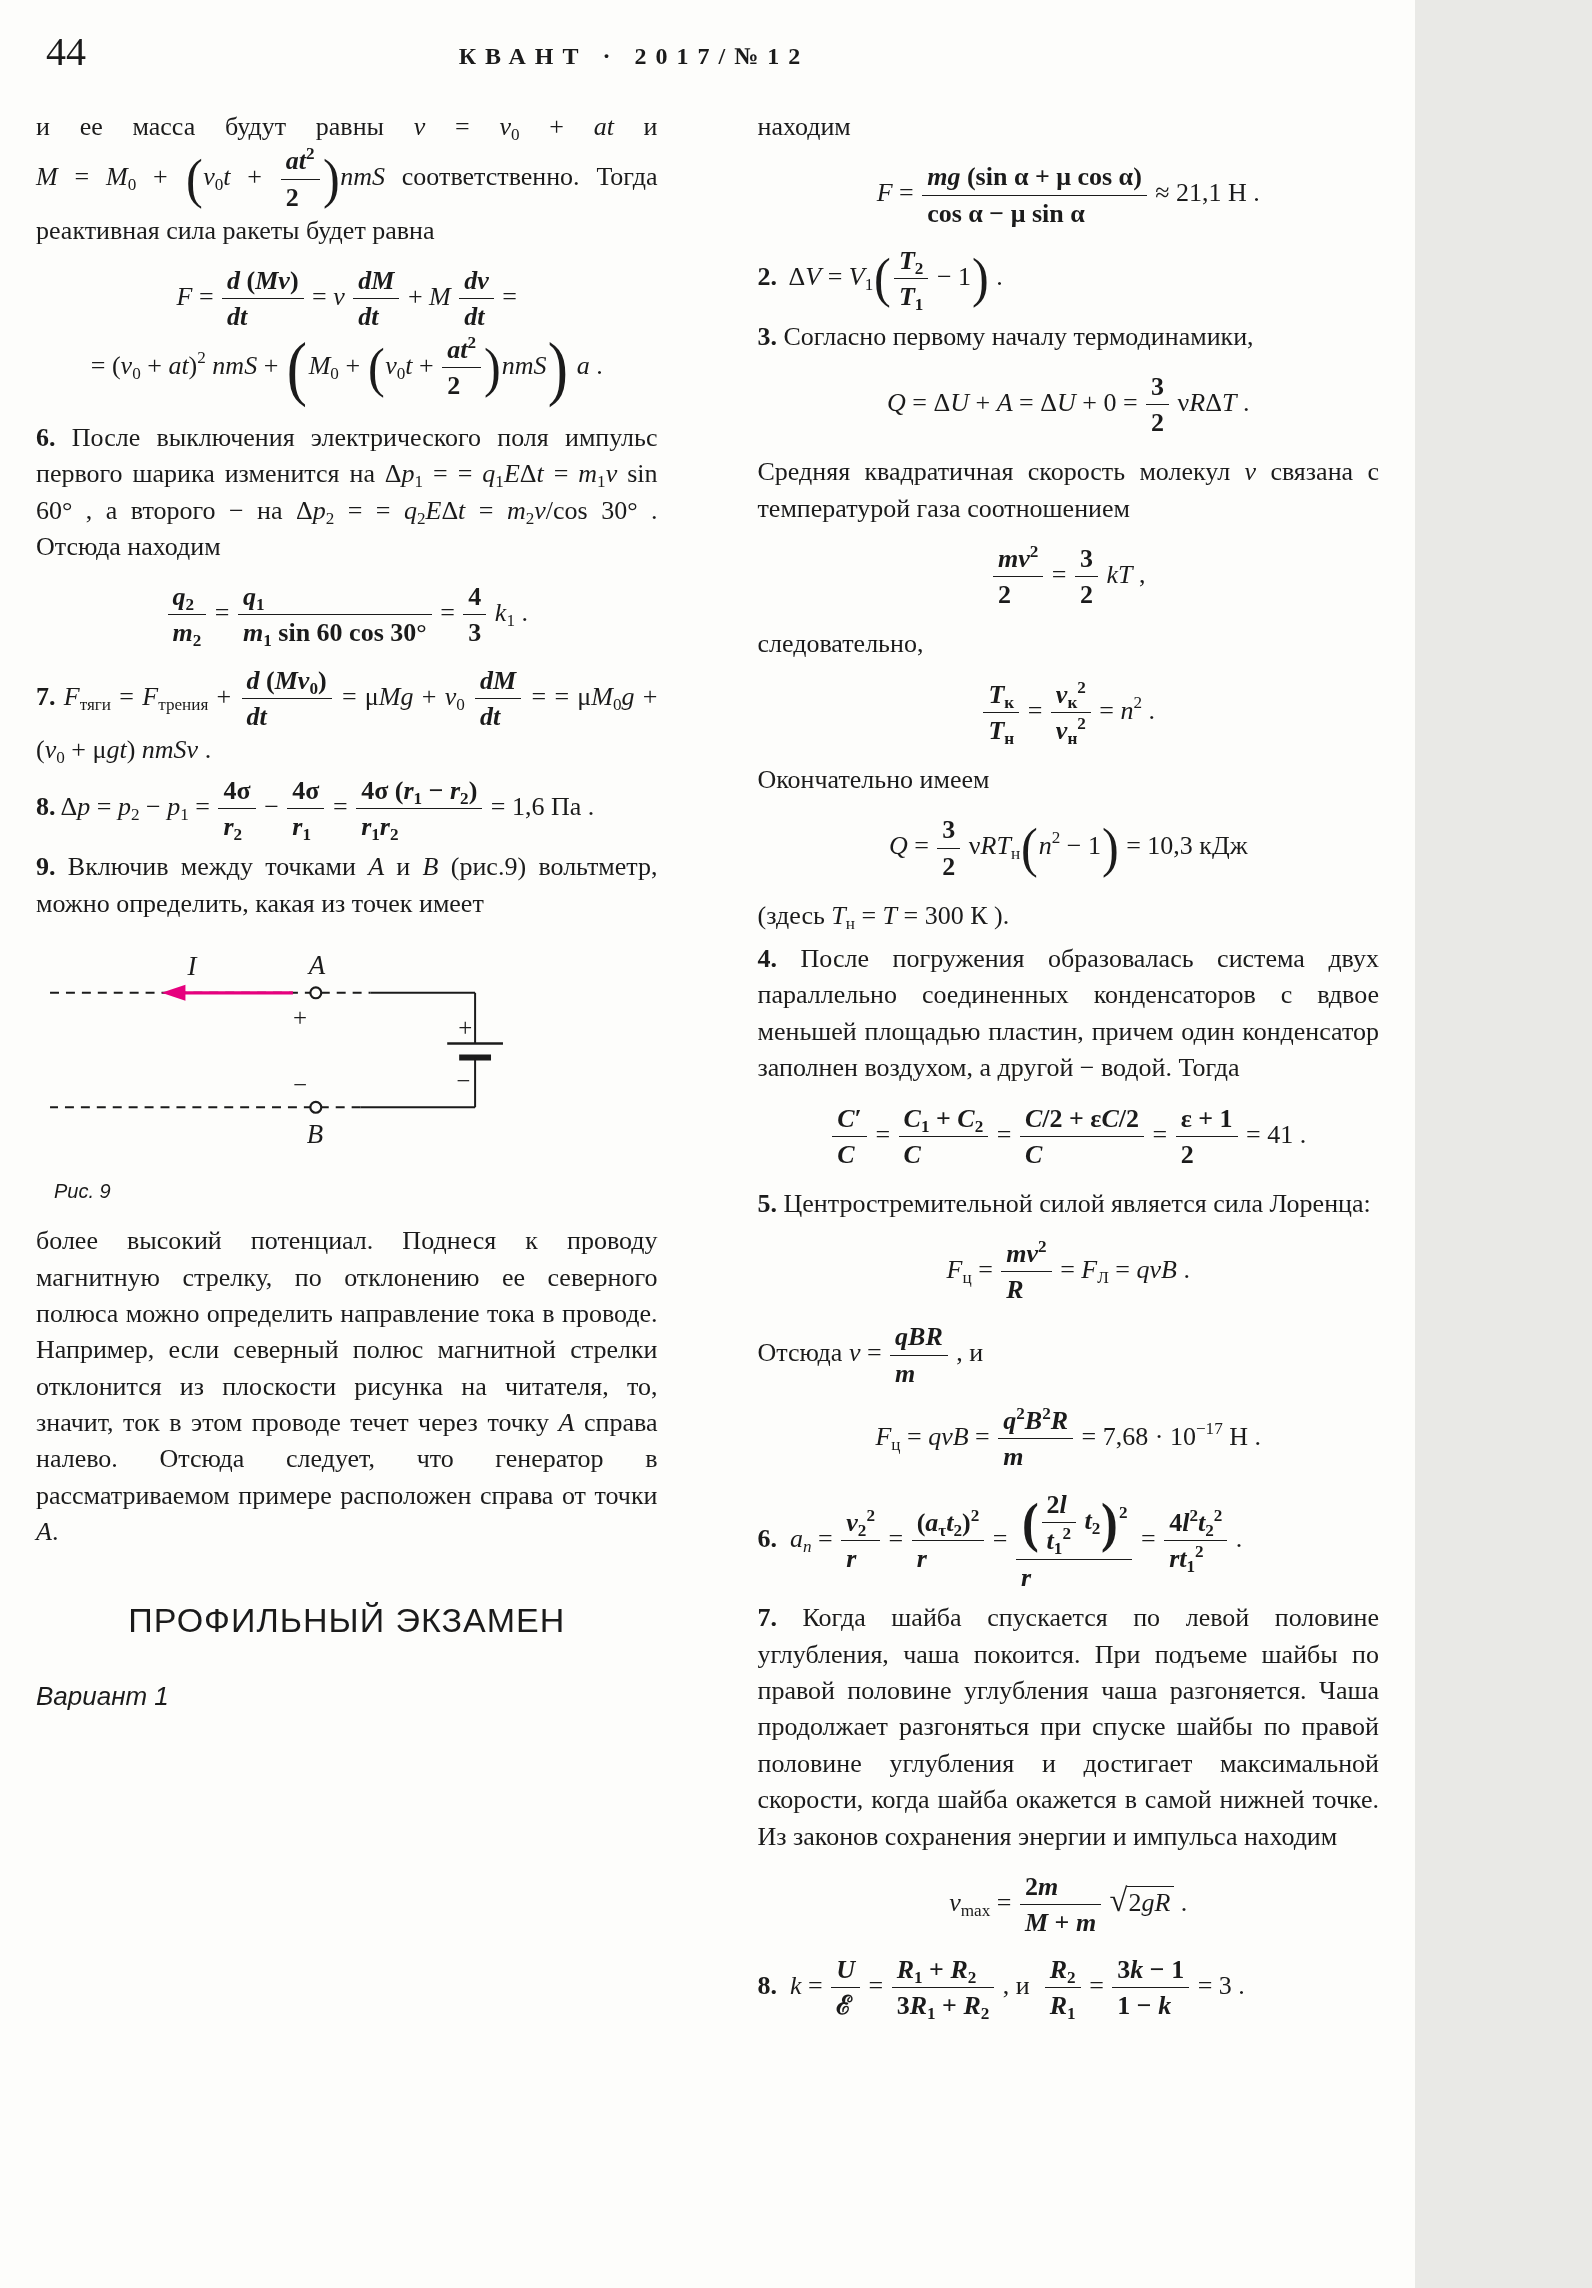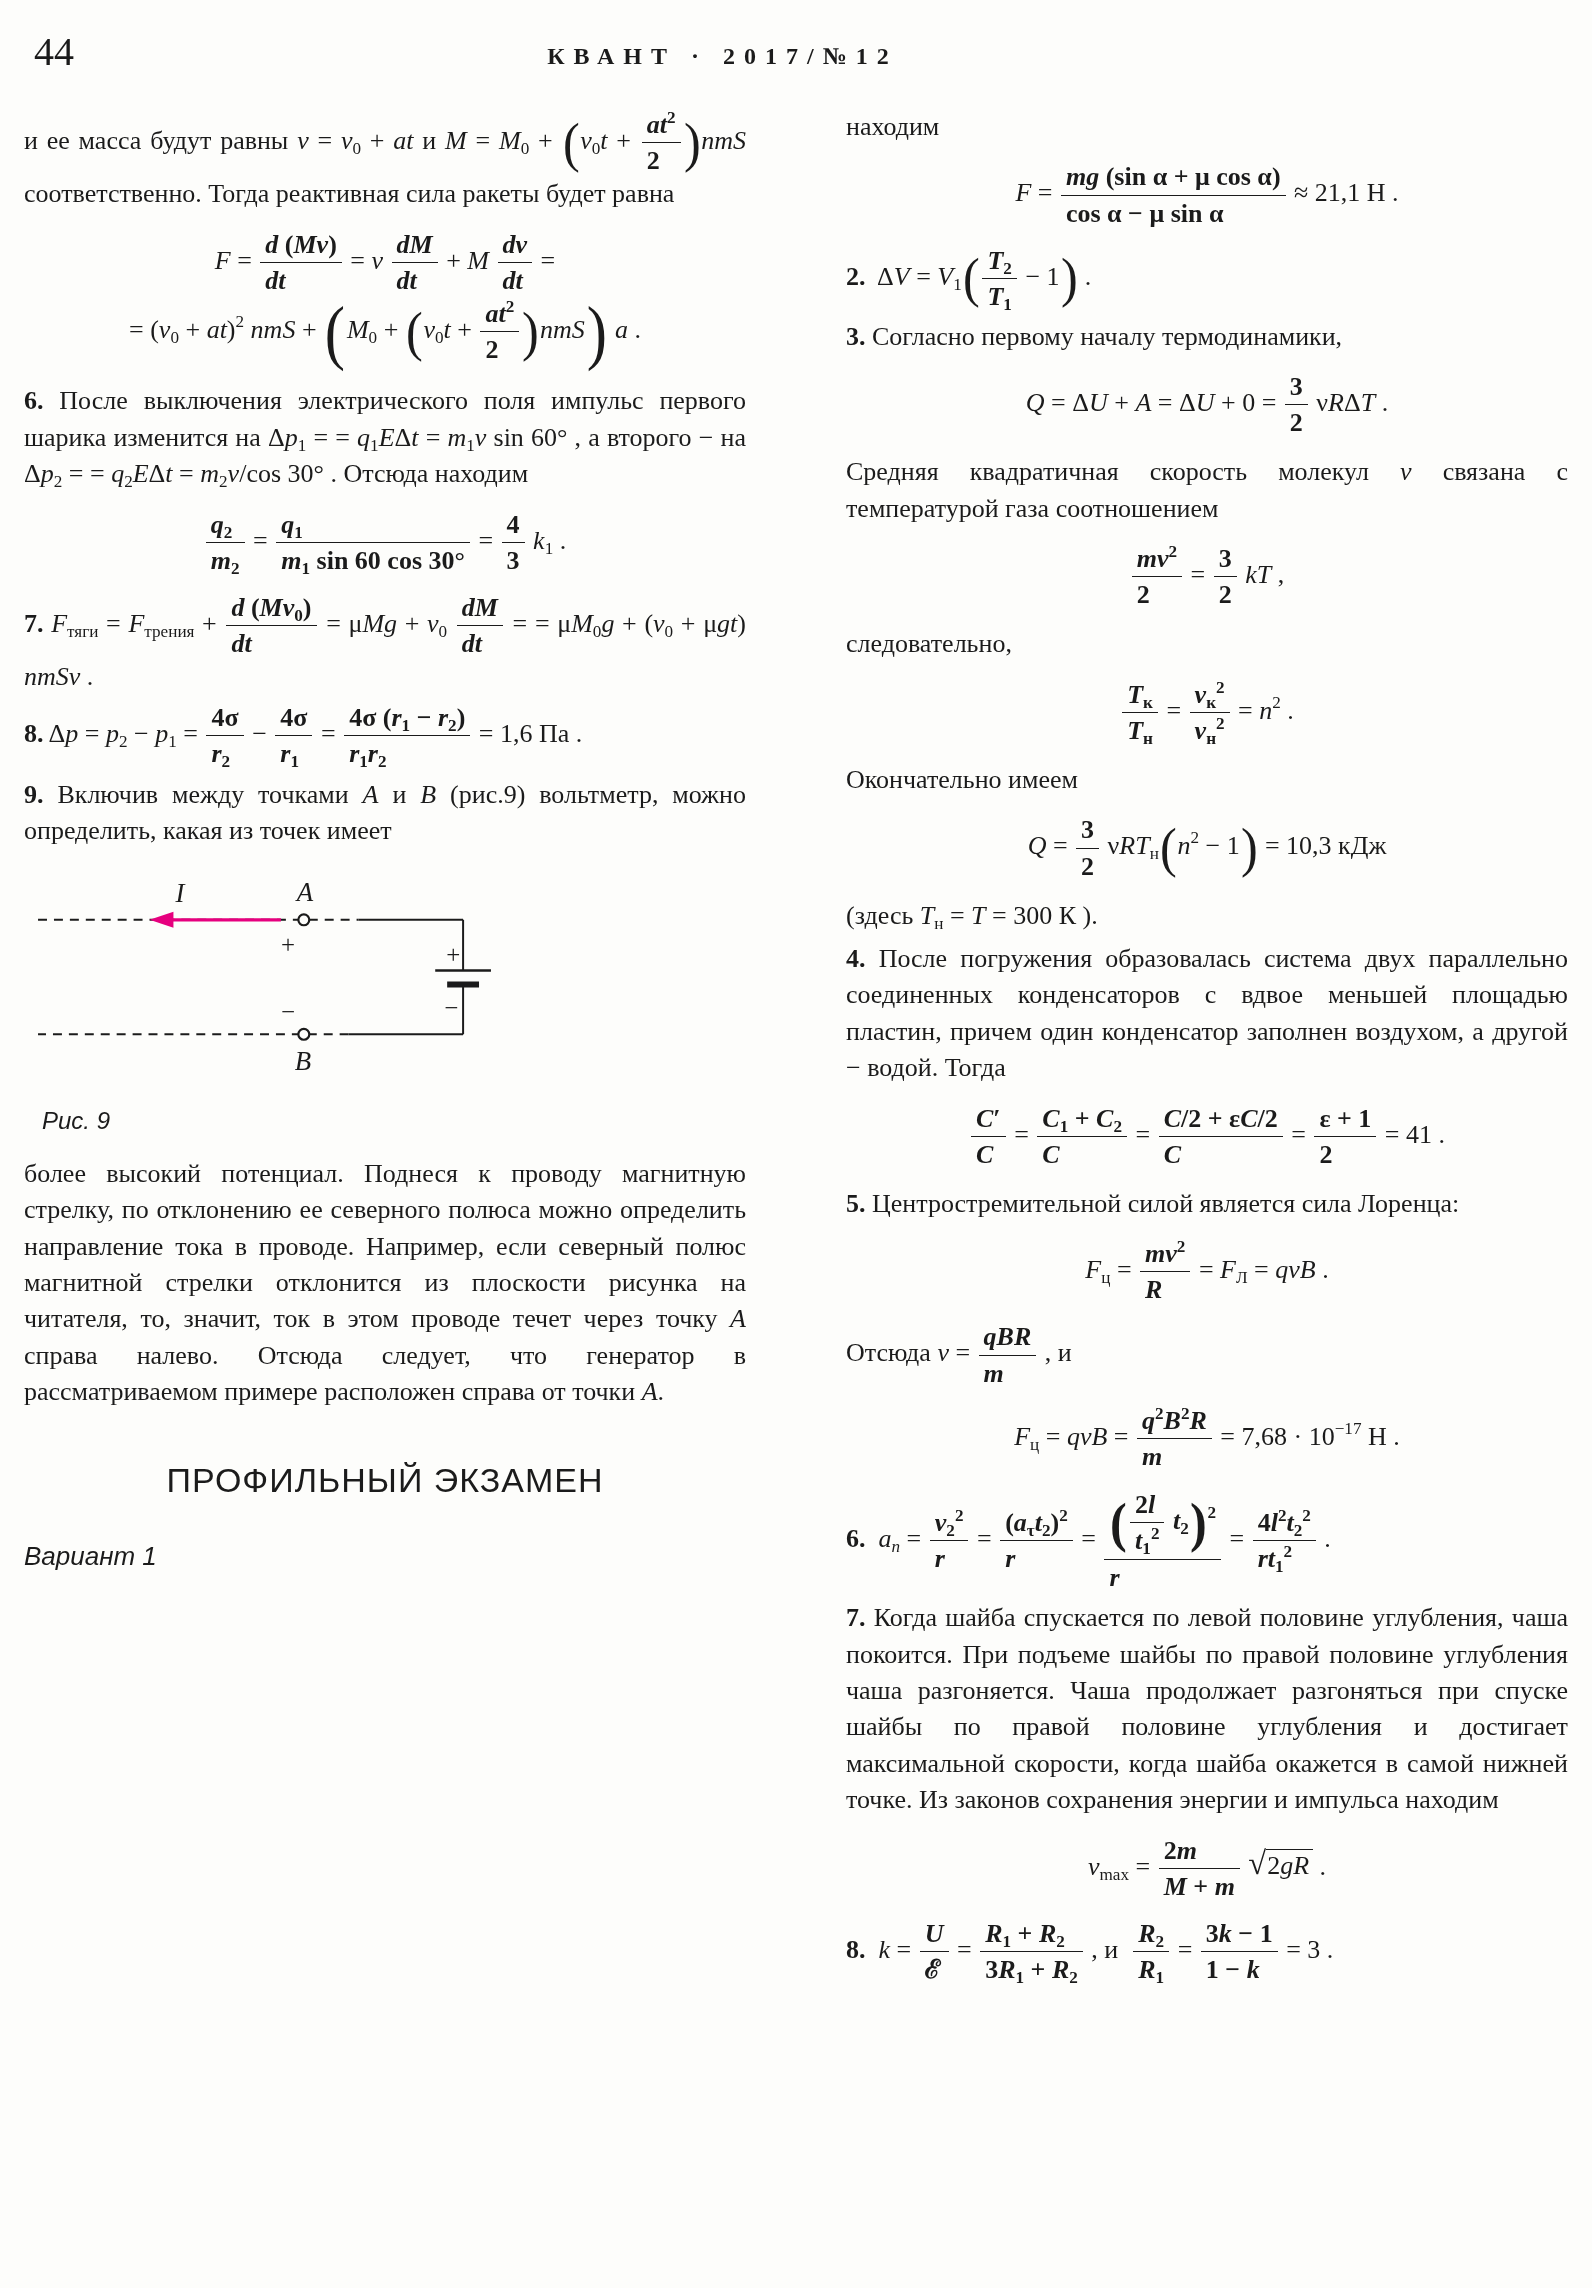--- a/index.html
+++ b/index.html
@@ -1,24 +1,24 @@
 <!DOCTYPE html>
 <html lang="ru"><head>
 <meta charset="utf-8">
 <title>Квант 2017/№12 — стр. 44</title>
 <style>
   * { margin:0; padding:0; box-sizing:border-box; }
   html,body { background:#e9e9e6; }
   body { width:1592px; }
   .page{
-    width:1592px; height:2289px; overflow:hidden;
+    width:1415px; height:2289px; overflow:hidden;
     background:#fdfdfb; color:#1b1b1b;
     font-family:"Liberation Serif", serif;
     font-size:26px; line-height:1.4;
-    padding:30px 24px 20px;
+    padding:30px 36px 20px;
     position:relative;
   }
   
   .page-header{ position:relative; height:58px; margin-bottom:14px; }
   .page-number{ position:absolute; left:10px; top:2px; font-size:40px; line-height:1; }
   .journal-line{
     position:absolute; left:0; right:147px; top:10px; text-align:center;
     font-weight:bold; font-size:24px; letter-spacing:9px;
   }
   
@@ -60,21 +60,21 @@
   .wire{ stroke:#1b1b1b; stroke-width:2; fill:none; }
   .dash{ stroke-dasharray:9 7; }
   .plate-long{ stroke:#1b1b1b; stroke-width:2.5; }
   .plate-short{ stroke:#1b1b1b; stroke-width:6; }
   .node{ fill:#fdfdfb; stroke:#1b1b1b; stroke-width:2.2; }
   .arrow-line{ stroke-width:3.2; fill:none; }
   .svg-var{ font-family:"Liberation Serif", serif; font-style:italic; font-size:27px; fill:#1b1b1b; }
   .svg-sign{ font-family:"Liberation Serif", serif; font-size:25px; fill:#1b1b1b; }
   .fig-caption{
     font-family:"Liberation Sans", sans-serif; font-style:italic;
-    font-size:24px; margin:10px 0 0 12px;
+    font-size:20px; margin:10px 0 0 12px;
   }
 </style>
 </head>
 <body>
 
 <div class="page">
   <header class="page-header">
     <div class="page-number">44</div>
     <div class="journal-line">КВАНТ · 2017/№12</div>
   </header>

